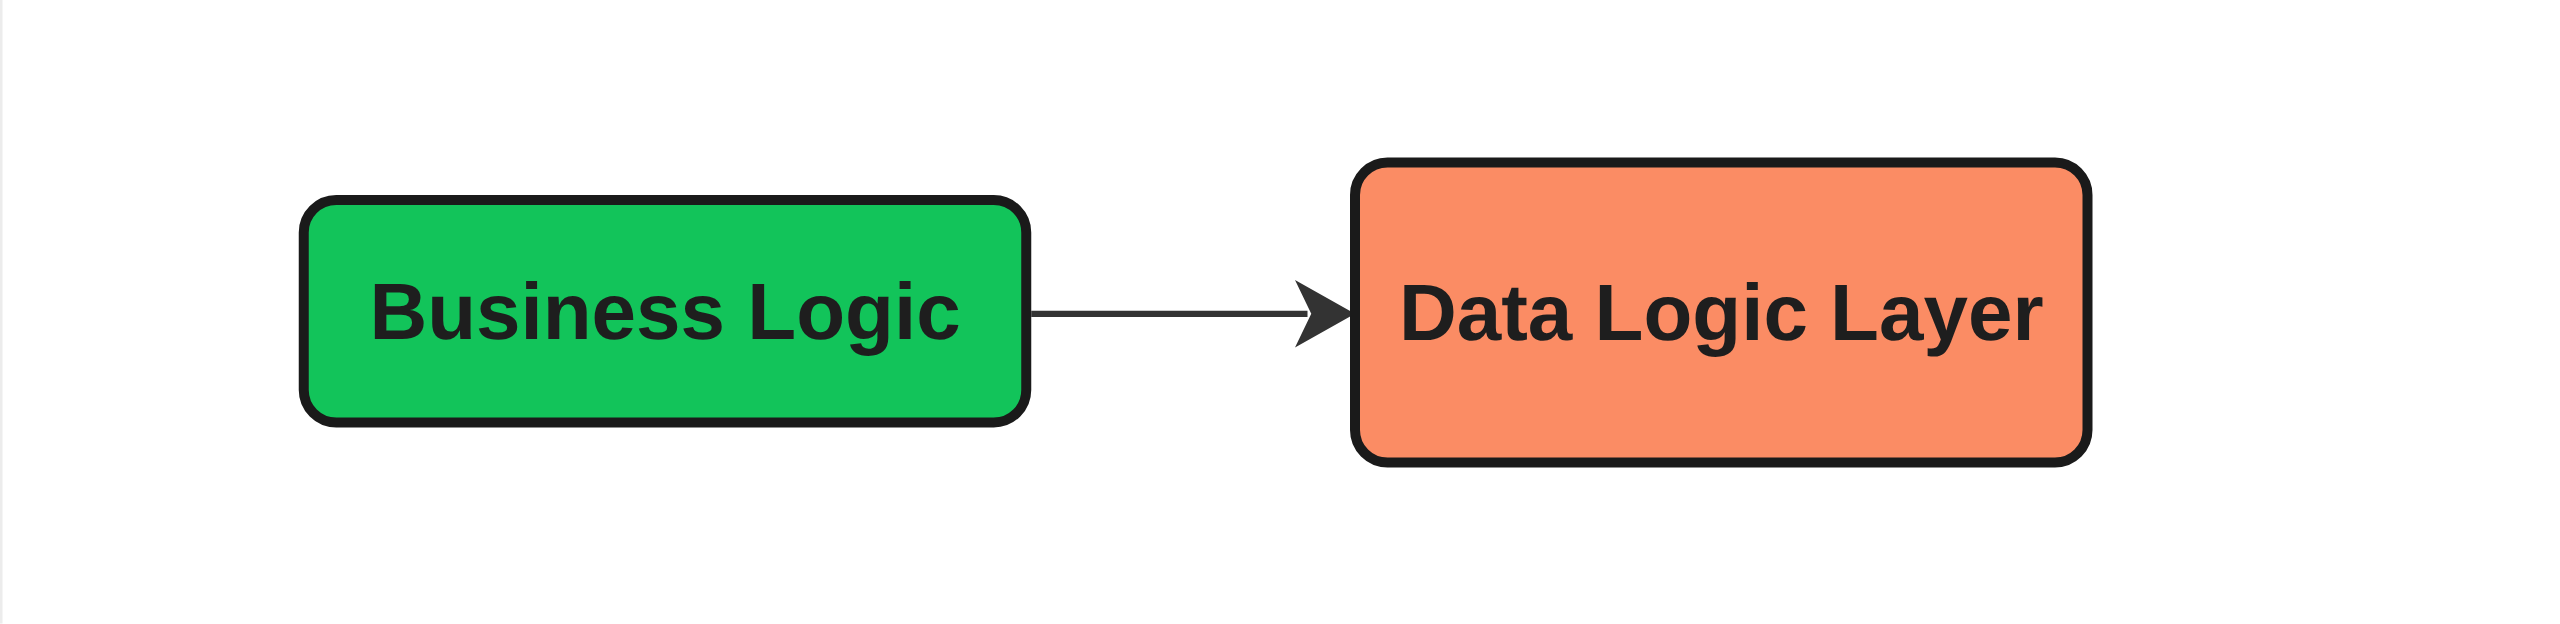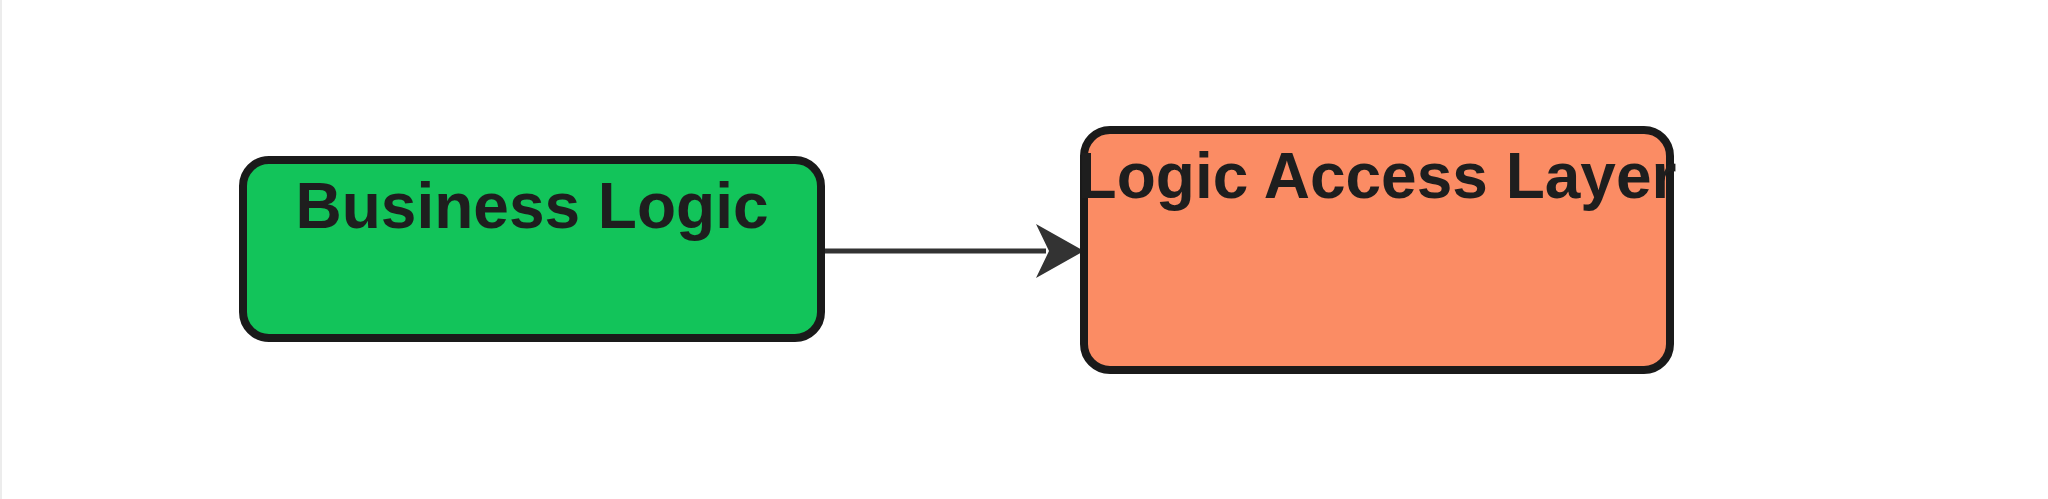--- a/index.html
+++ b/index.html
@@ -18,21 +18,21 @@
     box-sizing: border-box;
   }
   .node {
     position: absolute;
     box-sizing: border-box;
     border: 8px solid #1a1a1a;
     border-radius: 30px;
     display: flex;
     flex-direction: column;
     align-items: center;
-    justify-content: flex-start;
+    justify-content: center;
     text-align: center;
   }
   .node .label-line {
     display: block;
     font-weight: bold;
     font-size: 64px;
     line-height: 84px;
     color: #1e1e1e;
     letter-spacing: 0px;
     white-space: nowrap;
@@ -66,16 +66,16 @@
   <svg class="edge-layer" width="2048" height="499" viewBox="0 0 2048 499" aria-hidden="true">
     <line x1="823" y1="251" x2="1044" y2="251" stroke="#333333" stroke-width="5"></line>
     <polygon points="1082,251 1034,224 1047,251 1034,278" fill="#333333"></polygon>
   </svg>
 
   <div class="node node-bll" style="background: rgb(18, 196, 90);">
     <span class="label-line">Business Logic</span>
   </div>
 
   <div class="node node-dal" style="background: rgb(251, 140, 100);">
-    <span class="label-line">Logic Access Layer</span>
+    <span class="label-line">Data Logic Layer</span>
   </div>
 
 </div>
 
 </body></html>

